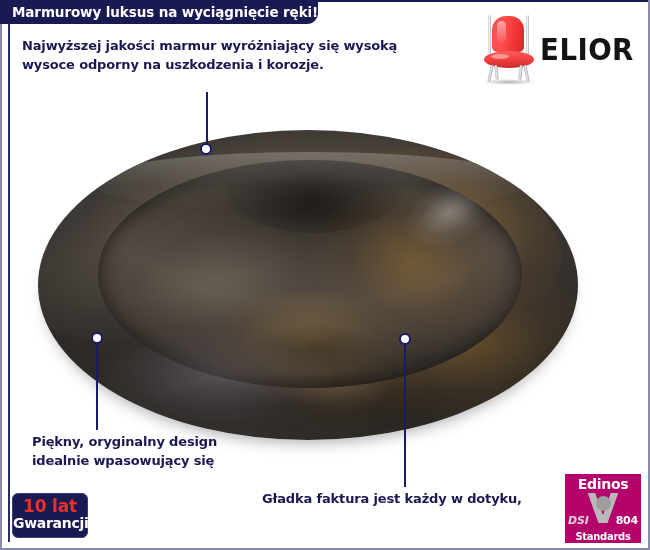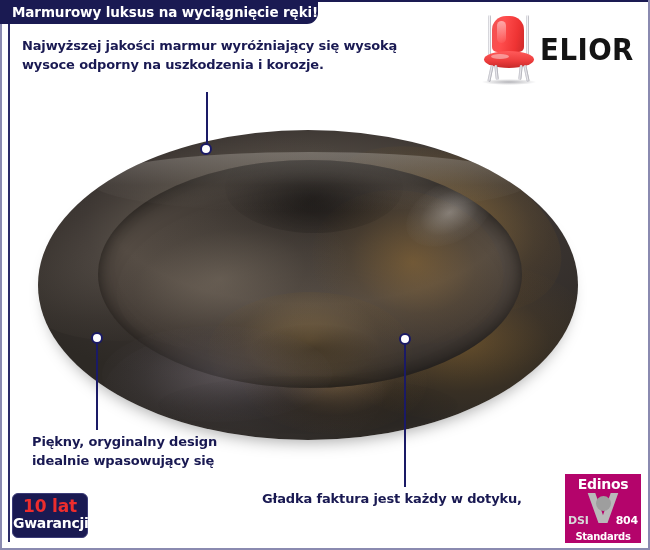--- a/index.html
+++ b/index.html
@@ -363,20 +363,21 @@
     width: 15px; height: 15px;
     border-radius: 50%;
     background: #9e9e9e;
   }
   .ed-dsi {
     position: absolute; left: 3px; top: 40px;
     color: #d8d8d8;
     font-size: 11px;
     font-weight: bold;
     letter-spacing: -0.2px;
+    font-style: italic;
   }
   .ed-804 {
     position: absolute; right: 3px; top: 40px;
     color: #ffffff;
     font-size: 11px;
     font-weight: bold;
     letter-spacing: -0.2px;
   }
   .ed-std {
     position: absolute; left: 0; bottom: 1px; width: 76px;

